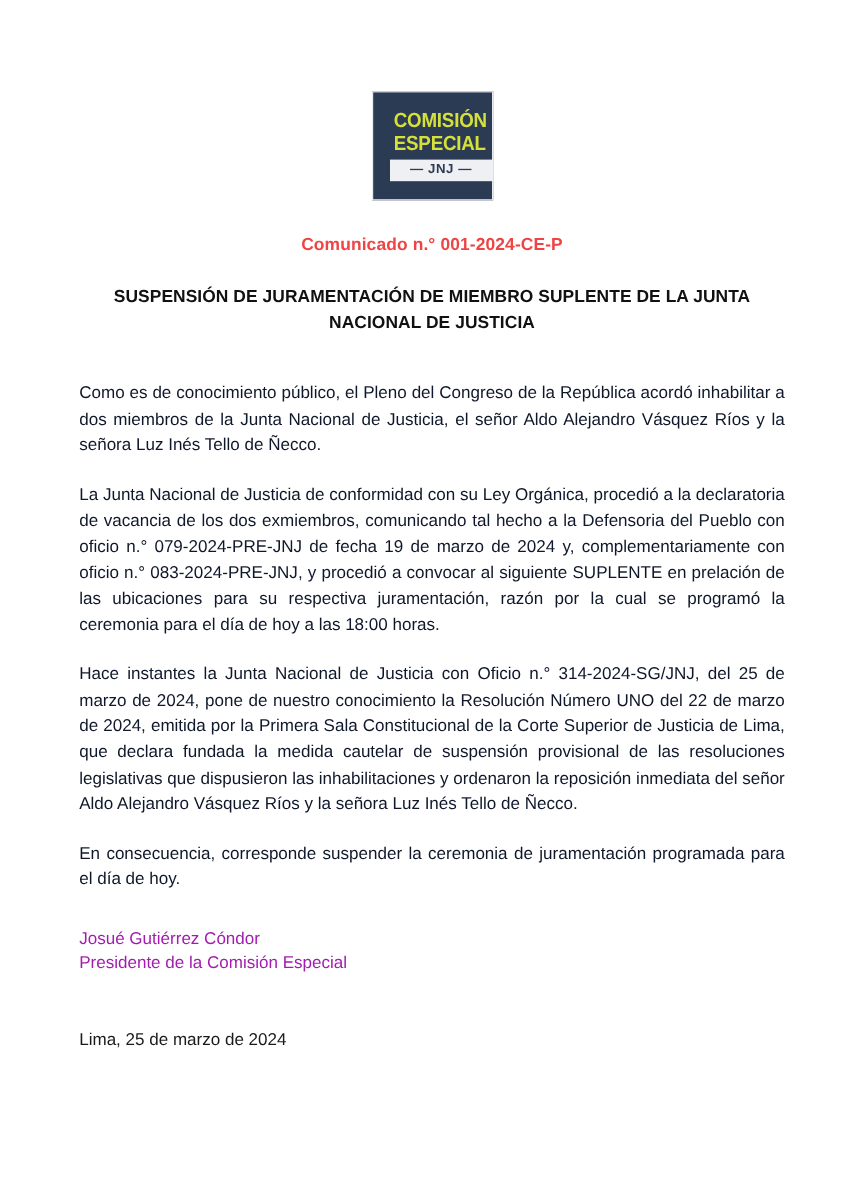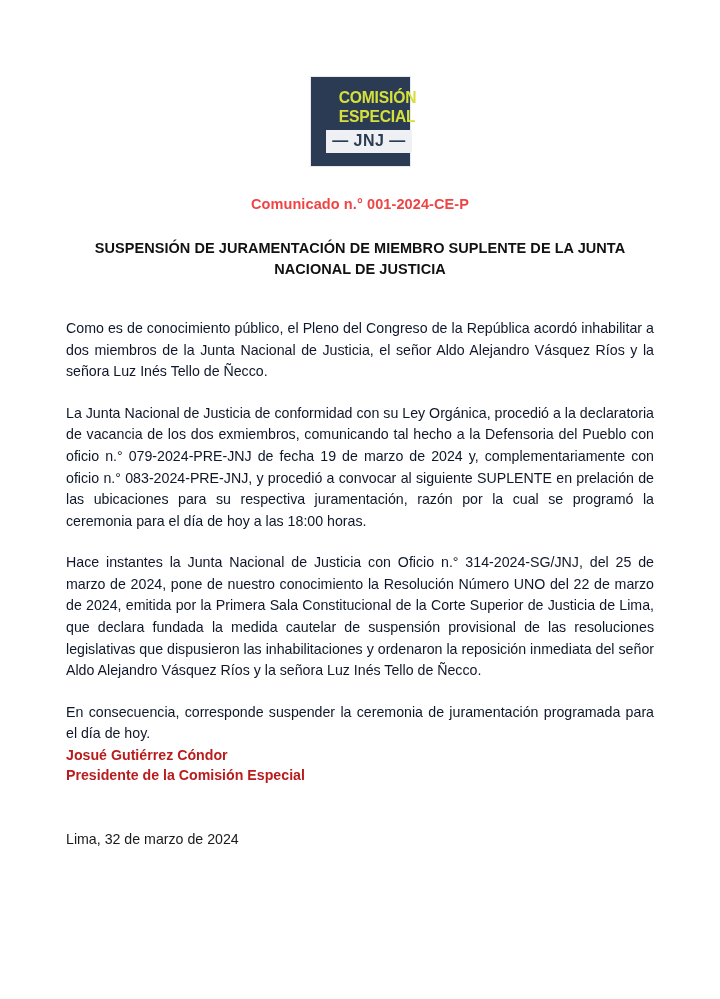--- a/index.html
+++ b/index.html
@@ -34,23 +34,23 @@
     justify-content: center;
   }
   .logo {
     width: 101px;
     height: 91px;
     background: #2b3b54;
     border: 1px solid #e7e9ec;
     box-sizing: border-box;
     display: flex;
     flex-direction: column;
-    align-items: center;
+    align-items: flex-start;
     justify-content: center;
-    padding: 6px 7px 7px 25px;
+    padding: 6px 7px 7px 14px;
   }
   .logo-line1,
   .logo-line2 {
     color: #d6e03a;
     font-family: "Liberation Sans", sans-serif;
     font-weight: 700;
     letter-spacing: -0.2px;
     line-height: 1.0;
     text-align: center;
     width: 100%;
@@ -60,21 +60,21 @@
     font-size: 17px;
   }
   .logo-line2 {
     font-size: 17px;
     margin-top: 2px;
   }
   .logo-band {
     margin-top: 5px;
     background: #eef0f3;
     color: #2b3b54;
-    font-size: 16px;
+    font-size: 11px;
     font-weight: 700;
     letter-spacing: 0.5px;
     line-height: 1;
     padding: 3px 6px 4px 6px;
     width: 86px;
     box-sizing: border-box;
     text-align: center;
   }
 
   
@@ -111,24 +111,25 @@
     font-size: 14.2px;
     line-height: 1.52;
     color: #0f172a;
     margin: 0 0 20px 0;
   }
   p.body-par:last-of-type {
     margin-bottom: 0;
   }
 
   .signature {
+    margin-top: 28px;
     font-size: 14.2px;
-    font-weight: 700;
+    font-weight: 400;
     line-height: 1.42;
-    color: #b91c1c;
+    color: #a21caf;
   }
   .signature div {
     white-space: nowrap;
   }
 
   .place-date {
     margin-top: 44px;
     font-size: 14.2px;
     line-height: 1.5;
     color: #1a1a1a;
@@ -159,16 +160,16 @@
 
     <p class="body-par">Hace instantes la Junta Nacional de Justicia con Oficio n.° 314-2024-SG/JNJ, del 25 de marzo de 2024, pone de nuestro conocimiento la Resolución Número UNO del 22 de marzo de 2024, emitida por la Primera Sala Constitucional de la Corte Superior de Justicia de Lima, que declara fundada la medida cautelar de suspensión provisional de las resoluciones legislativas que dispusieron las inhabilitaciones y ordenaron la reposición inmediata del señor Aldo Alejandro Vásquez Ríos y la señora Luz Inés Tello de Ñecco.</p>
 
     <p class="body-par">En consecuencia, corresponde suspender la ceremonia de juramentación programada para el día de hoy.</p>
 
     <div class="signature">
       <div>Josué Gutiérrez Cóndor</div>
       <div>Presidente de la Comisión Especial</div>
     </div>
 
-    <div class="place-date">Lima, 32 de marzo de 2024</div>
+    <div class="place-date">Lima, 25 de marzo de 2024</div>
 
   </div>
 </div>
 
 </body></html>

